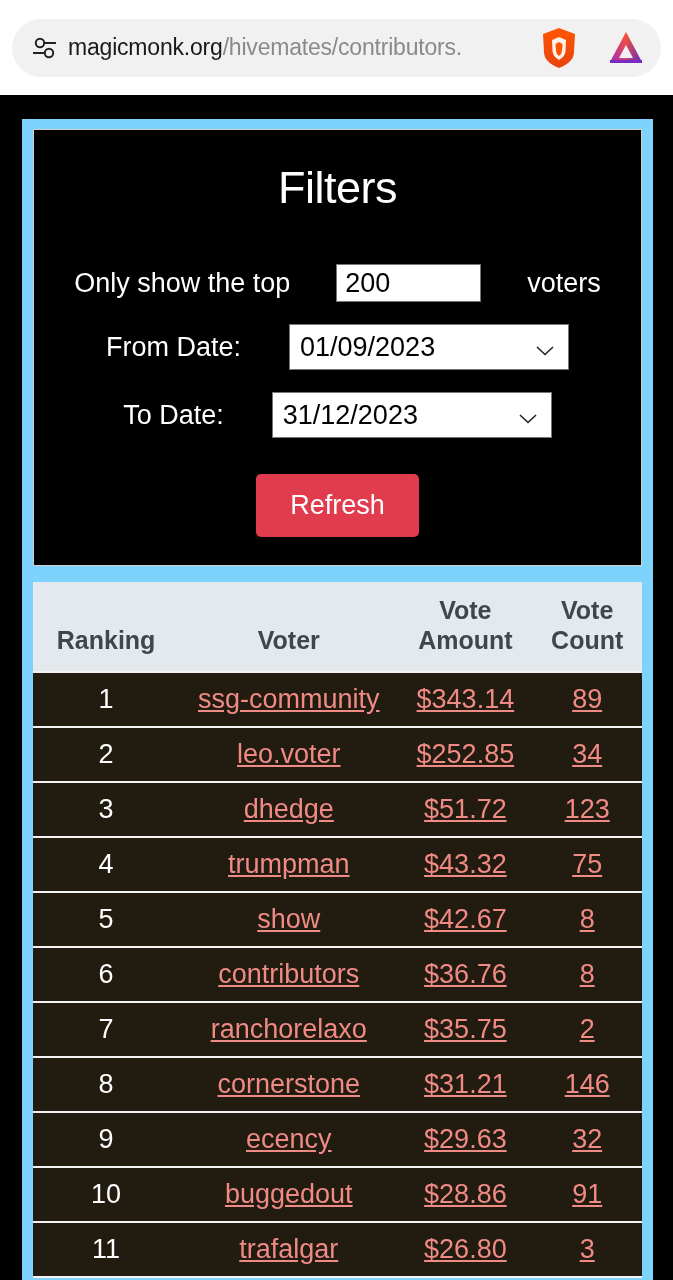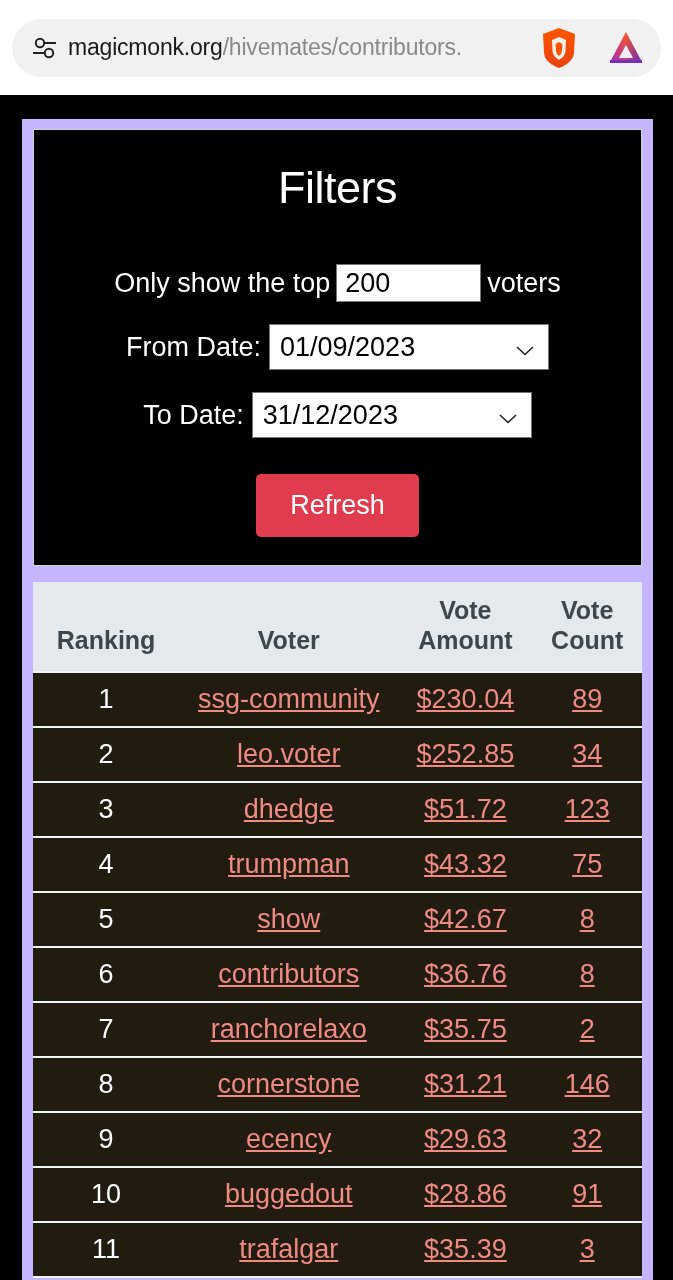--- a/index.html
+++ b/index.html
@@ -48,21 +48,21 @@
     height: 1185px;
     background: #000000;
     position: relative;
   }
   #content-frame {
     position: absolute;
     left: 22px;
     top: 24px;
     width: 631px;
     bottom: 0;
-    background: #c4b5fd;
+    background: #7dd3fc;
     padding: 10px 11px 0 11px;
   }
 
   
   #filters-panel {
     background: #000000;
     border: 1px solid #d0d0d0;
     padding: 22px 14px 28px 14px;
   }
   #filters-title {
@@ -72,20 +72,21 @@
     font-weight: 400;
     letter-spacing: -0.5px;
     margin-top: 10px;
     margin-bottom: 50px;
   }
   .filter-row {
     display: flex;
     align-items: center;
     justify-content: center;
     margin-bottom: 22px;
+    gap: 40px;
   }
   .filter-label {
     color: #ffffff;
     font-size: 27px;
     white-space: nowrap;
   }
   #top-voters-input {
     width: 145px;
     height: 38px;
     background: #ffffff;
@@ -268,21 +269,21 @@
           <th class="col-ranking">Ranking</th>
           <th class="col-voter">Voter</th>
           <th class="col-amount">Vote Amount</th>
           <th class="col-count">Vote Count</th>
         </tr>
       </thead>
       <tbody id="voters-table-body">
           <tr>
             <td>1</td>
             <td><a href="#">ssg-community</a></td>
-            <td><a href="#">$230.04</a></td>
+            <td><a href="#">$343.14</a></td>
             <td><a href="#">89</a></td>
           </tr>
           <tr>
             <td>2</td>
             <td><a href="#">leo.voter</a></td>
             <td><a href="#">$252.85</a></td>
             <td><a href="#">34</a></td>
           </tr>
           <tr>
             <td>3</td>
@@ -328,20 +329,20 @@
           </tr>
           <tr>
             <td>10</td>
             <td><a href="#">buggedout</a></td>
             <td><a href="#">$28.86</a></td>
             <td><a href="#">91</a></td>
           </tr>
           <tr>
             <td>11</td>
             <td><a href="#">trafalgar</a></td>
-            <td><a href="#">$35.39</a></td>
+            <td><a href="#">$26.80</a></td>
             <td><a href="#">3</a></td>
           </tr>
         </tbody>
     </table>
 
   </div>
 </div>
 
 </body></html>

